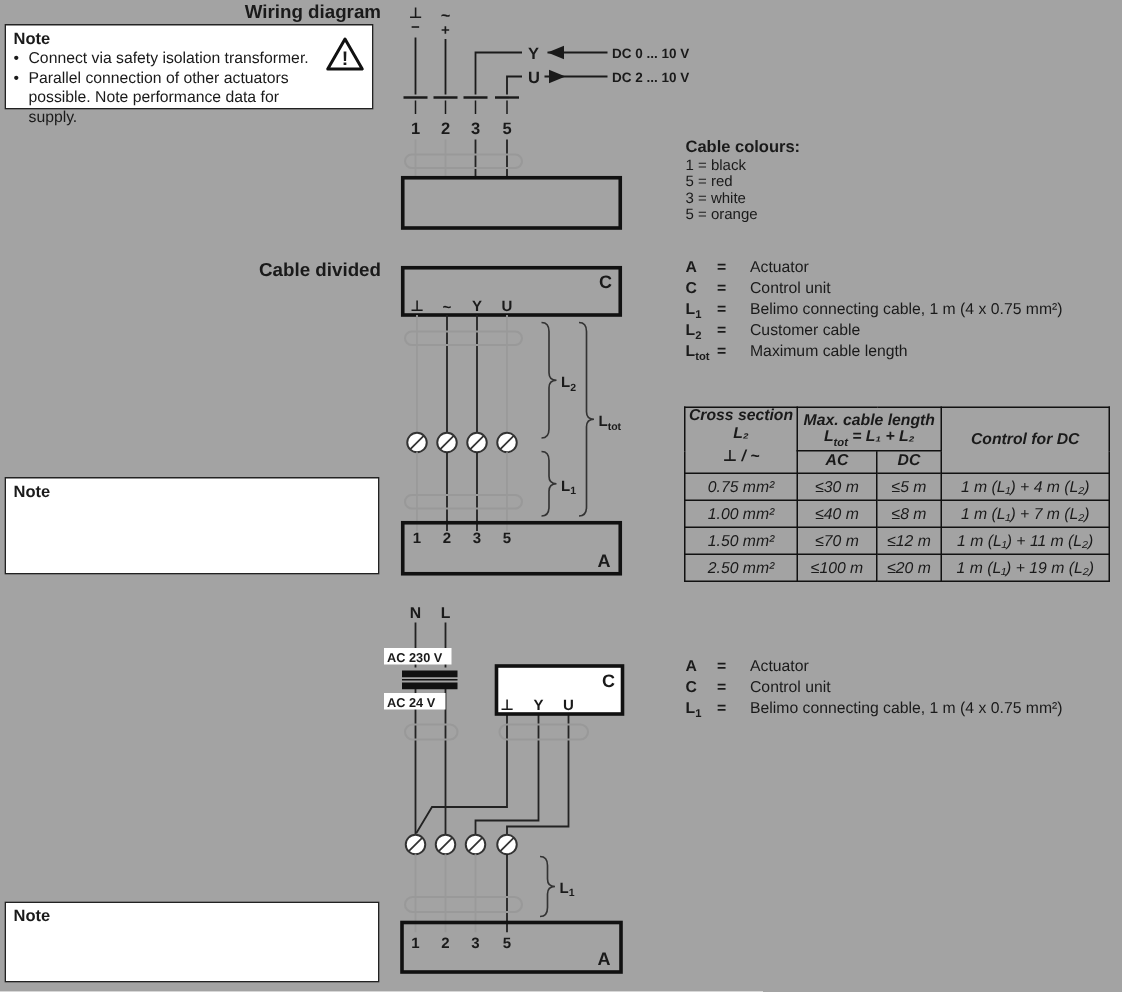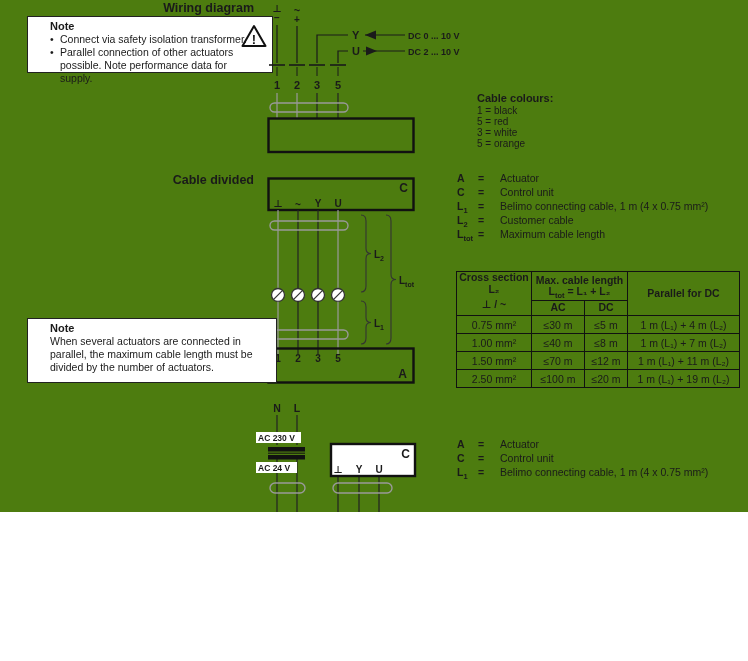--- a/index.html
+++ b/index.html
@@ -1,35 +1,35 @@
 <!DOCTYPE html>
 <html><head>
 <meta charset="utf-8">
 <style>
   html,body{margin:0;padding:0;background:#fff;}
-  #page{position:relative;width:748px;height:512px;background:#4d7c0f;overflow:hidden;
+  #page{position:relative;width:748px;height:661px;background:#a3a3a3;overflow:hidden;
         font-family:"Liberation Sans","DejaVu Sans",sans-serif;color:#1a1a1a;}
   .abs{position:absolute;}
   .heading{font-size:12.5px;font-weight:bold;text-align:right;width:124px;left:130px;}
-  .notebox{border:1.3px solid #222;background:#fff;padding:3px 7px 4px 22px;box-sizing:border-box;margin-left:24px;}
+  .notebox{border:1.3px solid #222;background:#fff;padding:3px 7px 4px 5px;box-sizing:border-box;}
   .notetitle{font-size:11px;font-weight:bold;line-height:13px;}
   .notetext{font-size:10.5px;line-height:13px;}
   .bullets{font-size:10.5px;line-height:13px;width:205px;}
   .bullet{display:flex;}
   .bullet .dot{width:10px;flex:0 0 10px;}
   .warn{position:absolute;right:5px;top:7px;}
   .legendtitle{font-size:11px;font-weight:bold;line-height:13px;}
   .legenditems{font-size:10px;line-height:11px;}
   .lg-row{display:flex;line-height:14px;font-size:10.5px;}
   .lg-k{width:21px;font-weight:bold;}
   .lg-eq{width:22px;font-weight:bold;}
   sub{font-size:7.5px;line-height:0;}
   table.spec{position:absolute;left:456px;top:271px;width:283px;border-collapse:collapse;
              table-layout:fixed;font-size:10.5px;border:1.5px solid #111;}
-  table.spec th,table.spec td{border:1px solid #111;padding:0 2px;text-align:center;vertical-align:middle;}
+  table.spec th,table.spec td{border:1px solid #111;padding:0 2px;text-align:center;vertical-align:middle;font-style:italic;}
   table.spec th{font-weight:bold;line-height:11.5px;}
   table.spec td{height:17px;}
   .cell-cross{height:43px;}
   .cell-cross .l3{margin-top:4px;}
   .cell-example{vertical-align:top;padding-top:2px;}
   .hB th{height:14px;}
   svg text{font-family:"Liberation Sans","DejaVu Sans",sans-serif;fill:#1a1a1a;}
 </style>
 </head>
 <body>
@@ -101,21 +101,21 @@
     <g stroke-width="1.2" fill="none">
       <line x1="22" y1="93" x2="22" y2="118" stroke="#9a9a9a"></line>
       <line x1="42" y1="93" x2="42" y2="118" stroke="#9a9a9a"></line>
       <line x1="62" y1="93" x2="62" y2="118" stroke="#222"></line>
       <line x1="83" y1="93" x2="83" y2="118" stroke="#222"></line>
     </g>
     <rect x="15" y="103" width="78" height="9" rx="4.5" fill="none" stroke="#999" stroke-width="1.4"></rect>
     <rect x="13.5" y="118.5" width="145" height="33.5" fill="none" stroke="#111" stroke-width="2.4"></rect>
   </svg>
 
-  <div class="abs" style="left:457px;top:92px;margin-left:20px;">
+  <div class="abs" style="left:457px;top:92px;">
     <div class="legendtitle">Cable colours:</div>
     <div class="legenditems">1 = black</div>
     <div class="legenditems">5 = red</div>
     <div class="legenditems">3 = white</div>
     <div class="legenditems">5 = orange</div>
   </div>
 
   <div class="abs heading" style="top:173px;">Cable divided</div>
 
   <svg class="abs" style="left:255px;top:170px;" width="200" height="222" viewBox="0 0 200 222">
@@ -214,21 +214,21 @@
         <div class="cell-cross">
           <div>Cross section</div>
           <div>L₂</div>
           <div class="l3">⊥ / ~</div>
         </div>
       </th>
       <th colspan="2">
         <div>Max. cable length</div>
         <div><span>L</span><sub>tot</sub><span> = L₁ + L₂</span></div>
       </th>
-      <th rowspan="2" class="cell-example">Parallel for DC</th>
+      <th rowspan="2" class="cell-example">Control for DC</th>
     </tr>
     <tr class="hB">
       <th>AC</th>
       <th>DC</th>
     </tr>
     <tr>
       <td>0.75 mm²</td>
       <td>≤30 m</td>
       <td>≤5 m</td>
       <td>1 m (L₁) + 4 m (L₂)</td>
@@ -249,21 +249,20 @@
       <td>2.50 mm²</td>
       <td>≤100 m</td>
       <td>≤20 m</td>
       <td>1 m (L₁) + 19 m (L₂)</td>
     </tr>
   </tbody>
     </table>
 
   <div class="abs notebox" style="left:3px;top:318px;width:250px;height:65px;">
     <div class="notetitle">Note</div>
-    <div class="notetext">When several actuators are connected in parallel, the maximum cable length must be divided by the number of actuators.</div>
   </div>
 
   <svg class="abs" style="left:255px;top:395px;" width="200" height="266" viewBox="0 0 200 266">
 
     <g stroke="#222" stroke-width="1.2" fill="none">
       <line x1="22" y1="20" x2="22" y2="50"></line>
       <line x1="42" y1="20" x2="42" y2="50"></line>
       <line x1="22" y1="64" x2="22" y2="161.5"></line>
       <line x1="42" y1="64" x2="42" y2="161.5"></line>
       <path d="M83,81 L83,143 L33,143 L22.5,160.5"></path>

